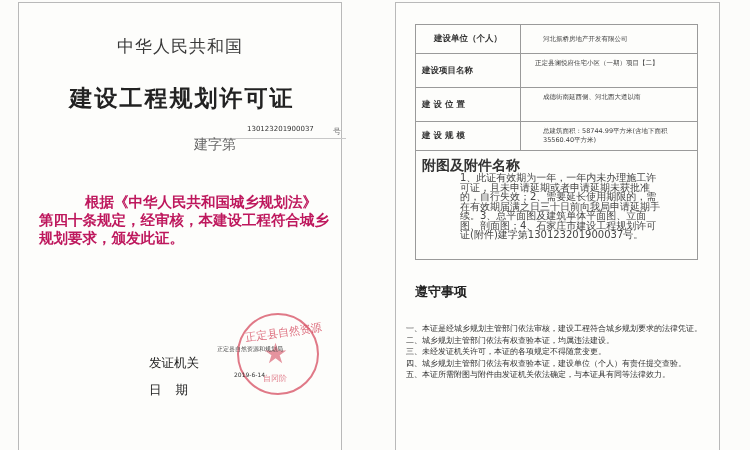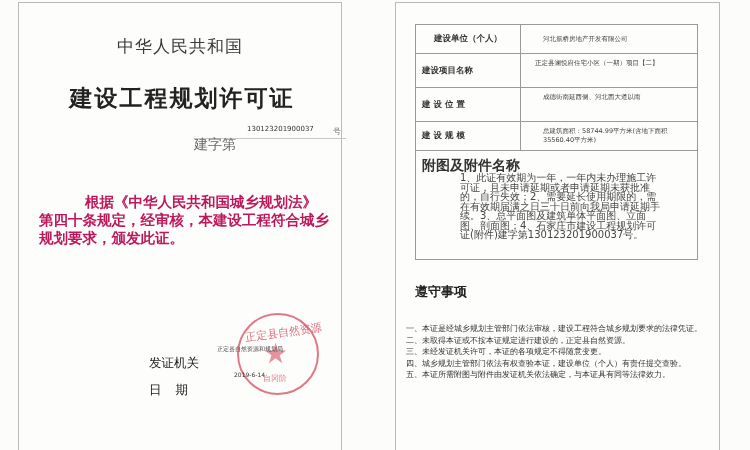--- a/index.html
+++ b/index.html
@@ -103,18 +103,18 @@
         <div class="attach-title">附图及附件名称</div>
         <div class="attach-body">1、此证有效期为一年，一年内未办理施工许可证，且未申请延期或者申请延期未获批准的，自行失效；2、需要延长使用期限的，需在有效期届满之日三十日前向我局申请延期手续。3、总平面图及建筑单体平面图、立面图、剖面图；4、石家庄市建设工程规划许可证(附件)建字第130123201900037号。</div>
       </td>
     </tr>
   </tbody>
     </table>
 
   <div class="rules-title">遵守事项</div>
   <div class="rules">
     <div class="rule">一、本证是经城乡规划主管部门依法审核，建设工程符合城乡规划要求的法律凭证。</div>
-    <div class="rule">二、未取得本证或不按本证规定进行建设的，正定县自然资源。</div>
+    <div class="rule">二、城乡规划主管部门依法有权查验本证，均属违法建设。</div>
     <div class="rule">三、未经发证机关许可，本证的各项规定不得随意变更。</div>
     <div class="rule">四、城乡规划主管部门依法有权查验本证，建设单位（个人）有责任提交查验。</div>
     <div class="rule">五、本证所需附图与附件由发证机关依法确定，与本证具有同等法律效力。</div>
   </div>
 </div>
 
 </body></html>

